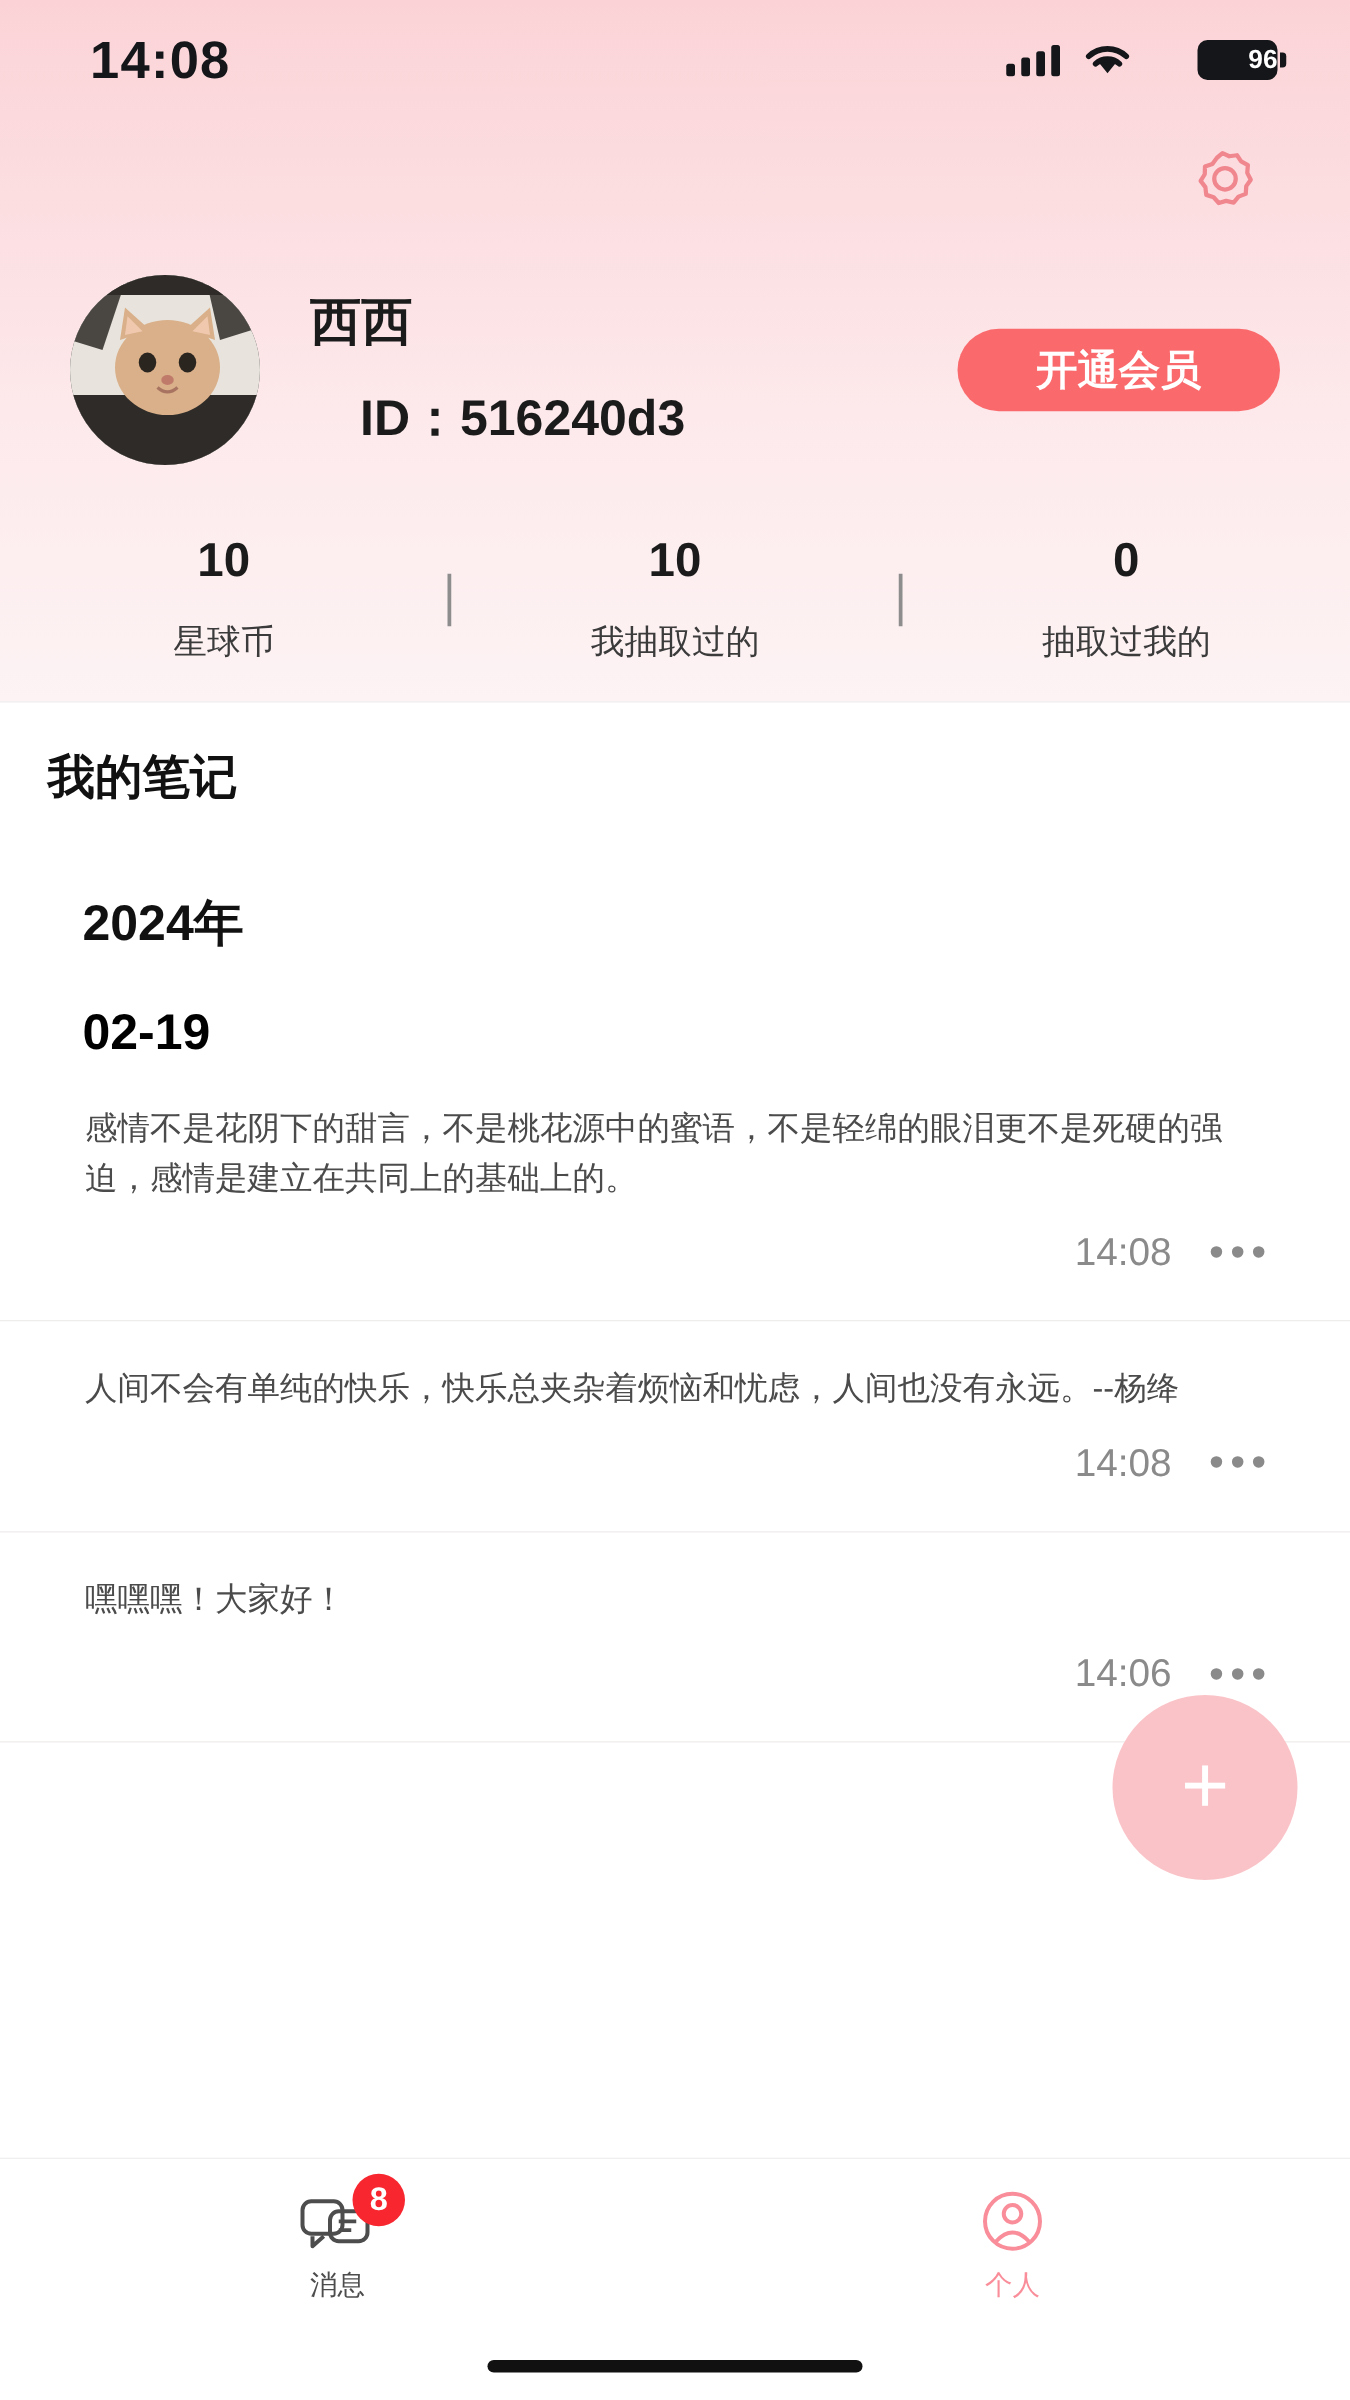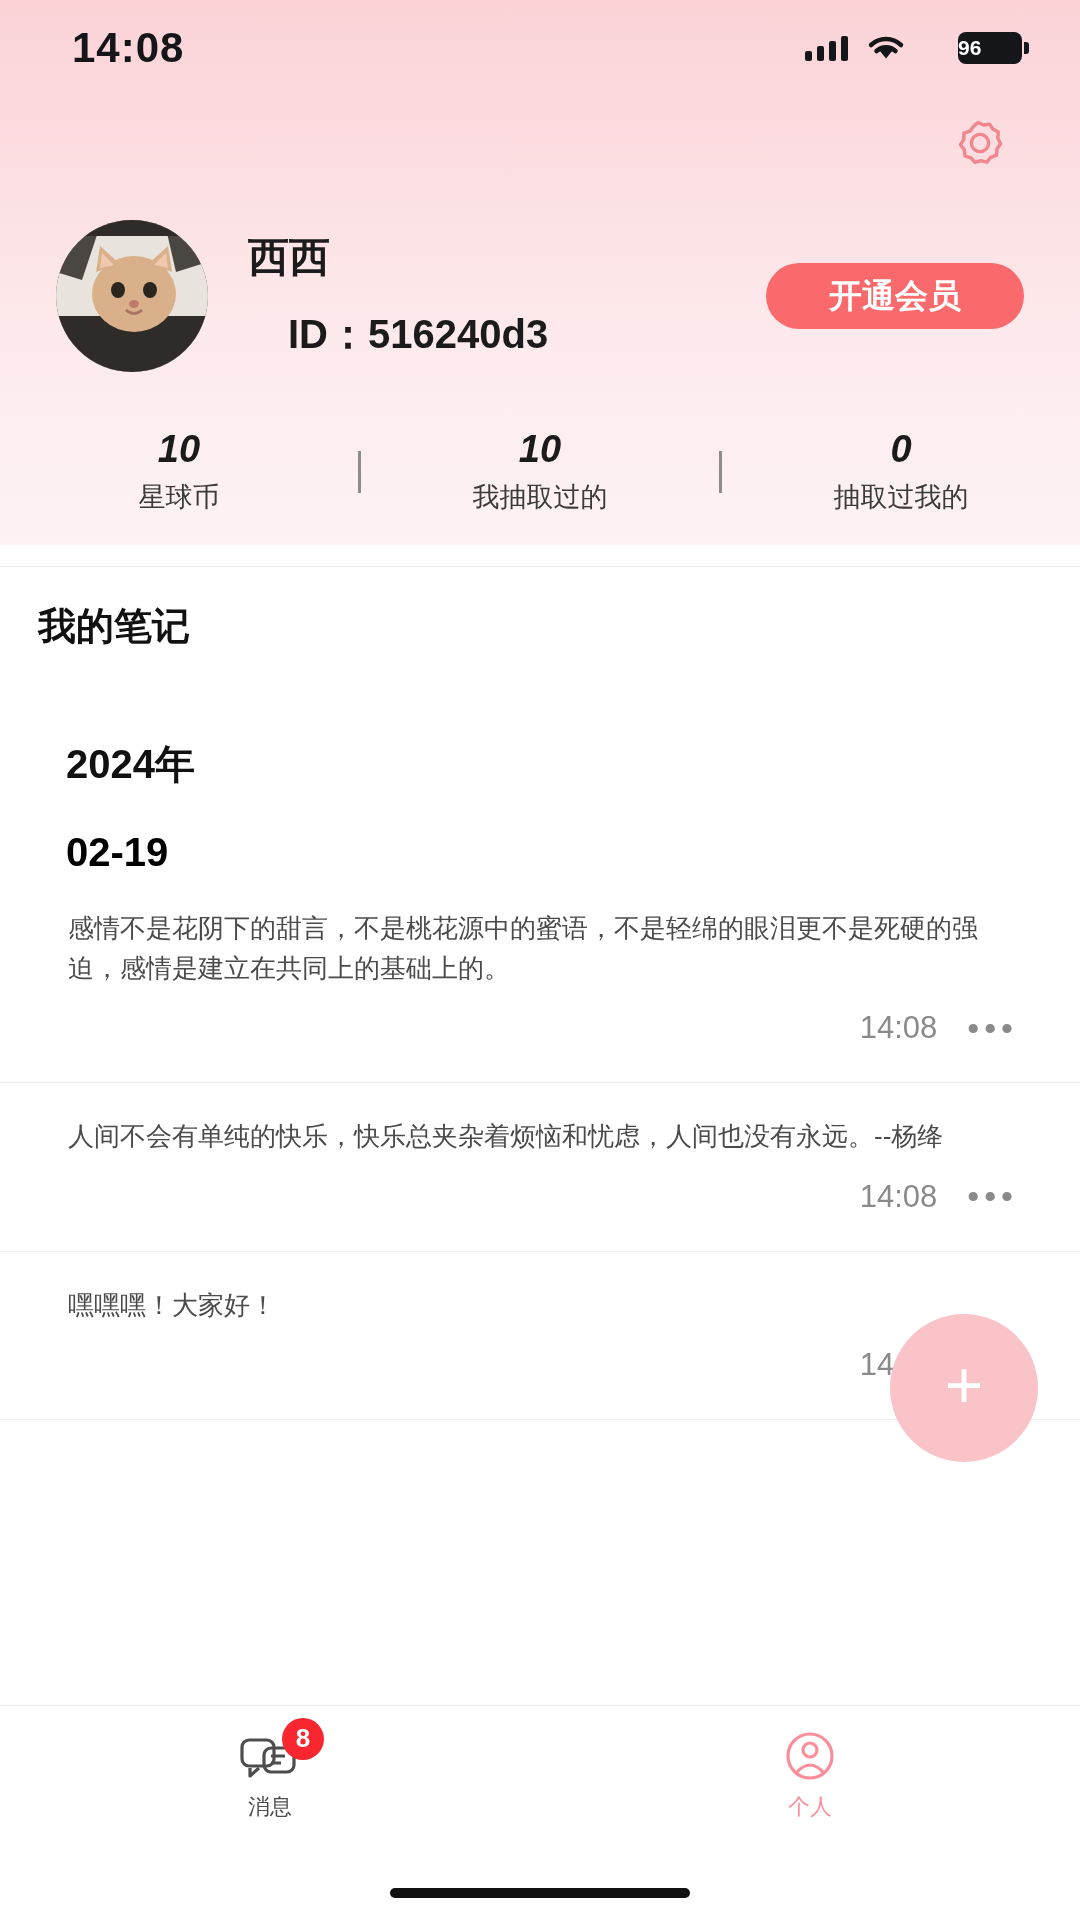--- a/index.html
+++ b/index.html
@@ -10,21 +10,20 @@
     background: #ffffff;
     overflow: hidden;
   }
   .phone {
     position: relative;
     width: 1080px;
     height: 1920px;
     background: #ffffff;
     display: flex;
     flex-direction: column;
-    gap: 21px;
   }
 
   
   .header {
     background: linear-gradient(180deg, #fbd3d7 0%, #fdeaec 62%, #fdf3f4 100%);
     padding: 0 0 0 0;
     flex: 0 0 auto;
   }
 
   .statusbar {
@@ -64,21 +63,21 @@
   .wifi { width: 40px; height: 28px; position: relative; }
   .battery {
     width: 64px; height: 32px;
     border-radius: 8px;
     background: #14161a;
     color: #ffffff;
     font-size: 21px;
     font-weight: bold;
     display: flex;
     align-items: center;
-    justify-content: flex-start;
+    justify-content: flex-end;
     position: relative;
     margin-left: 34px;
   }
   .battery::after {
     content: "";
     position: absolute;
     right: -7px; top: 10px;
     width: 5px; height: 12px;
     background: #14161a;
     border-radius: 0 3px 3px 0;
@@ -145,22 +144,21 @@
     padding: 42px 0 30px 0;
   }
   .stat {
     flex: 1 1 0;
     text-align: center;
   }
   .stat-value {
     font-size: 38px;
     font-weight: bold;
     color: #1b1b1b;
-    margin-bottom: 8px;
-    font-style: italic;
+    margin-bottom: 24px;
   }
   .stat-label {
     font-size: 27px;
     color: #3b3b3b;
   }
   .stat-sep {
     width: 3px;
     height: 42px;
     background: #8d8d8d;
     flex: 0 0 auto;

